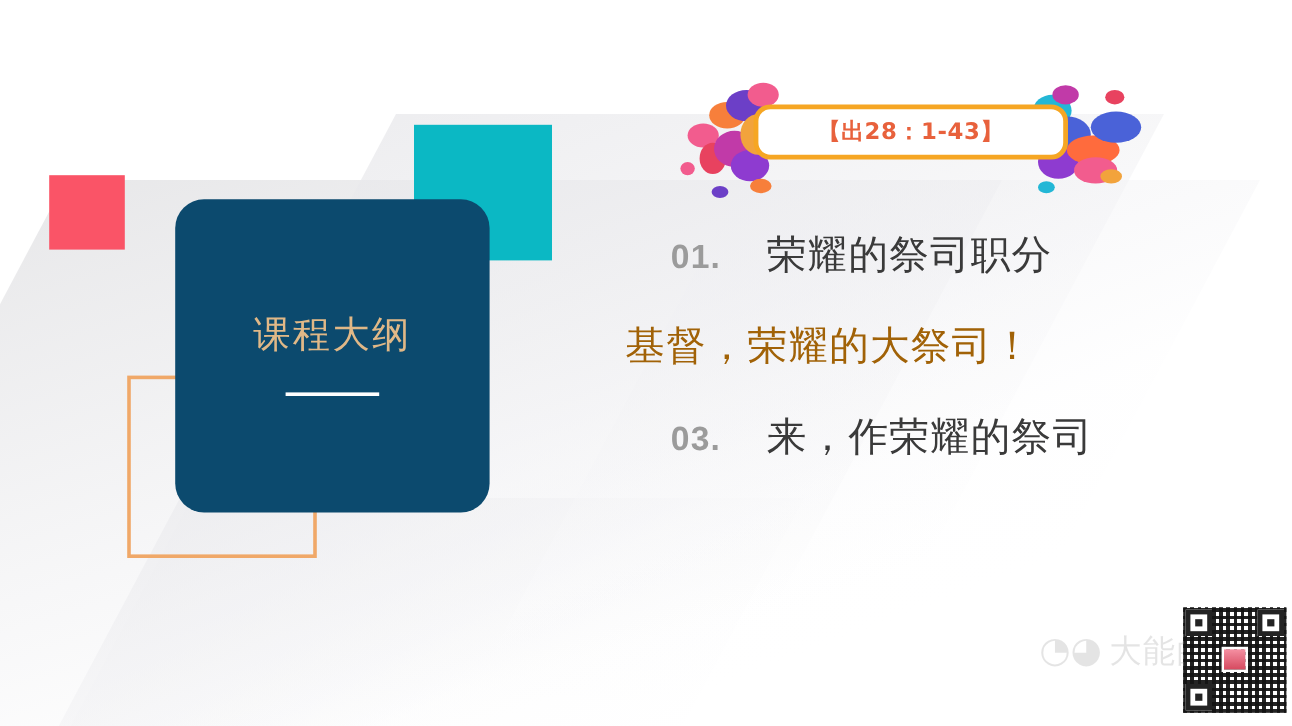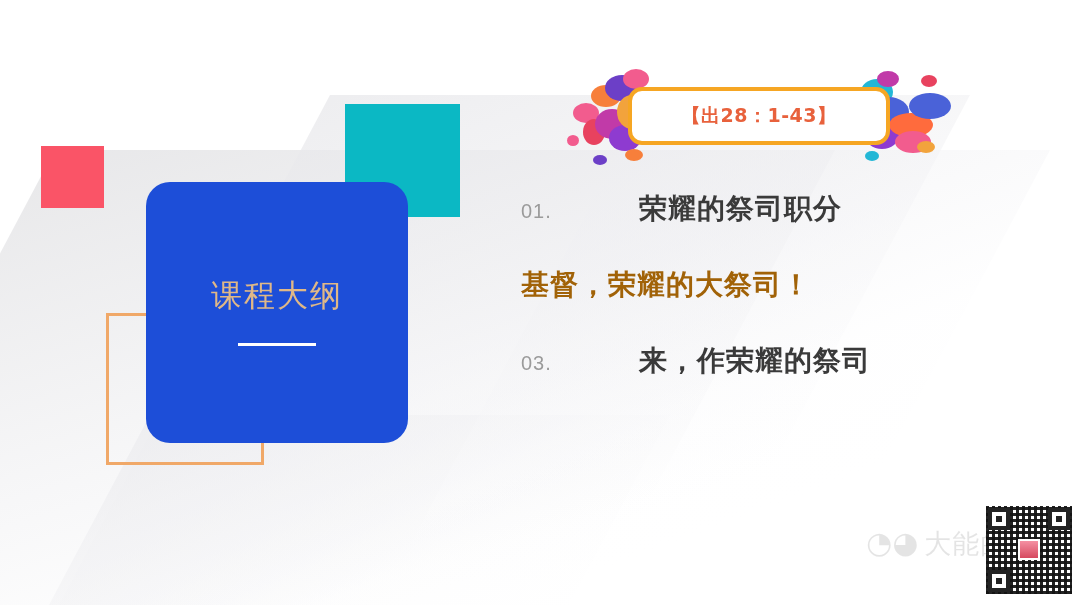--- a/index.html
+++ b/index.html
@@ -114,21 +114,21 @@
     width: 430px; height: 105px;
   }
   .splat {
     position: absolute;
     border-radius: 50%;
     filter: blur(0.4px);
   }
   .banner-box {
     position: absolute;
     left: 63px; top: 24px;
-    width: 262px; height: 58px;
+    width: 262px; height: 46px;
     border: 4px solid #F6A623;
     border-radius: 14px;
     background: #FFFFFF;
     display: flex;
     align-items: center;
     justify-content: center;
     box-sizing: border-box;
   }
   .banner-text {
     font-family: "DejaVu Sans", "Liberation Sans", sans-serif;
@@ -145,34 +145,34 @@
     left: 521px; top: 190px;
     width: 460px;
   }
   .outline-row {
     display: flex;
     align-items: baseline;
     height: 76px;
   }
   .outline-num {
     font-family: "Liberation Sans", sans-serif;
-    font-size: 20px;
+    font-size: 28px;
     color: #9B9B9B;
-    font-weight: 400;
+    font-weight: 700;
     width: 118px;
     flex: 0 0 118px;
     letter-spacing: 1px;
+    text-align: center;
   }
   .outline-label {
     font-family: "DejaVu Sans", "Liberation Sans", sans-serif;
-    font-size: 28px;
+    font-size: 33px;
     color: #3A3A3A;
     letter-spacing: 1px;
     white-space: nowrap;
-    font-weight: bold;
   }
 
   
   .watermark {
     position: absolute;
     left: 866px; top: 528px;
     display: flex;
     align-items: center;
     opacity: 0.13;
   }
@@ -235,21 +235,21 @@
 
   <div class="bg-shadow bg-shadow-a"></div>
   <div class="bg-shadow bg-shadow-b"></div>
   <div class="bg-shadow bg-shadow-c"></div>
   <div class="bg-shadow bg-shadow-d"></div>
 
   <div class="sq-pink" style="background: rgb(250, 84, 103);"></div>
   <div class="sq-teal-light" style="background: rgb(11, 184, 196);"></div>
   <div class="sq-outline" style="border-color: rgb(240, 168, 104);"></div>
 
-  <div class="card" style="background: #1d4ed8; margin-top: 16px;">
+  <div class="card" style="background: #0c4a6e;">
     <div class="card-cn" style="color: rgb(224, 184, 135);">课程大纲</div>
     <div class="card-rule" style="background: rgb(255, 255, 255);"></div>
   </div>
 
   <div class="banner-wrap">
     <div class="splat" style="left:8px;  top:40px; width:26px; height:20px; background:#F25C8E;"></div>
     <div class="splat" style="left:18px; top:56px; width:22px; height:26px; background:#E8425F;"></div>
     <div class="splat" style="left:26px; top:22px; width:30px; height:22px; background:#F77F3B;"></div>
     <div class="splat" style="left:30px; top:46px; width:34px; height:30px; background:#C13AA8;"></div>
     <div class="splat" style="left:40px; top:12px; width:34px; height:26px; background:#6C3FC7;"></div>

